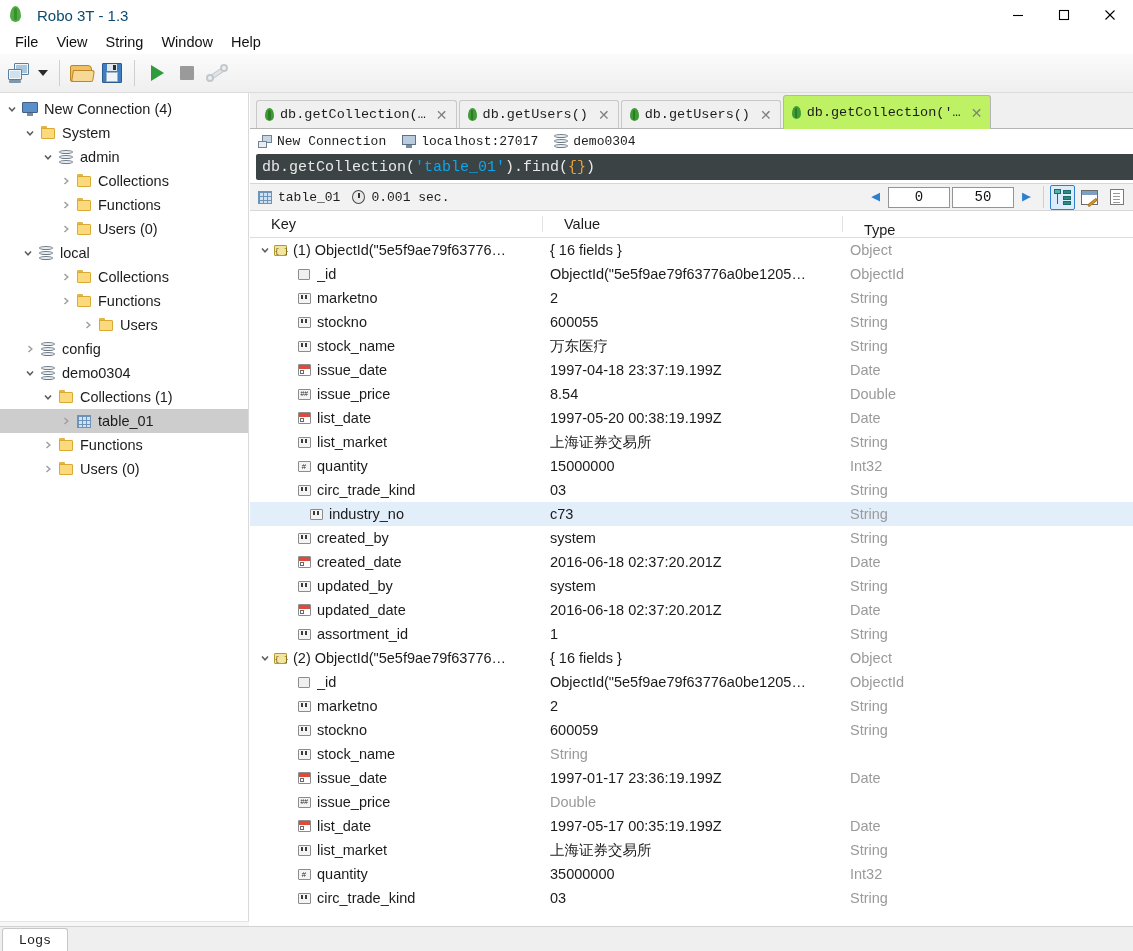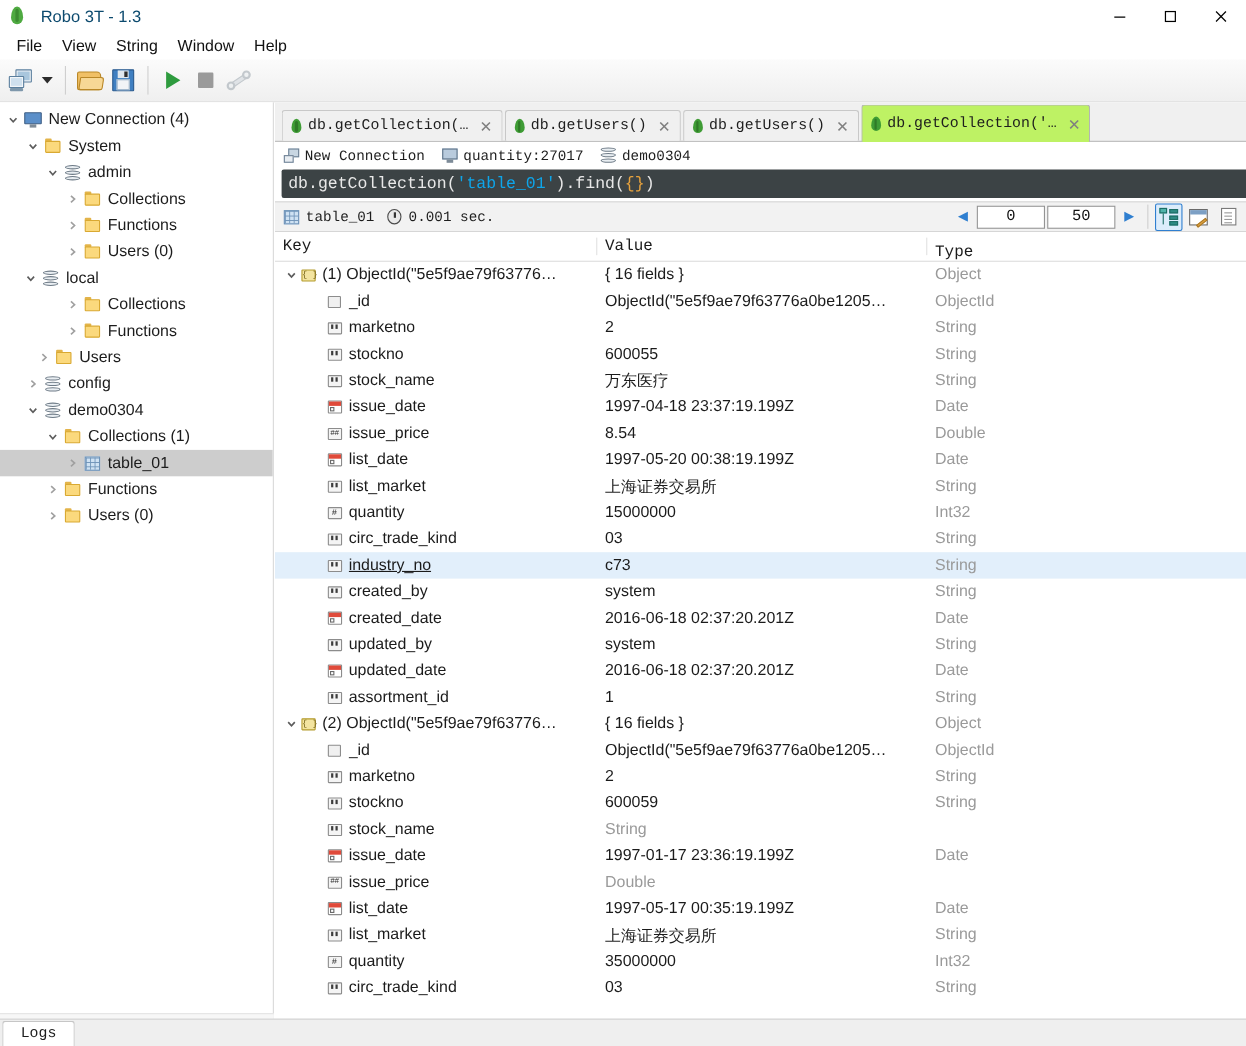--- a/index.html
+++ b/index.html
@@ -222,21 +222,21 @@
   .ic-grid2{position:relative;width:17px;height:15px;background:#fff;border:1.3px solid #6a6a6a;}
   .ic-grid2 .hdr{position:absolute;left:0;top:0;right:0;height:4px;background:#7c9fc4;}
   .ic-grid2 .pn{position:absolute;right:-1px;bottom:0px;width:11px;height:3px;background:#e0a33c;transform:rotate(-38deg);border:1px solid #a7762a;}
   .ic-doc2{position:relative;width:14px;height:16px;background:#fff;border:1.3px solid #7a7a7a;}
   .ic-doc2 i{position:absolute;left:2px;right:3px;height:1px;background:#9a9a9a;}
 
   
   .grid { position: absolute; left: 0; top: 118px; right: 0; bottom: 0; overflow: hidden; background: #fff;}
   .grid-head { display: flex; height: 27px; align-items: center;
     border-bottom: 1px solid #dcdcdc; font-size: 14.5px; color: #1b1b1b; background:#fff;}
-  .gh { padding-left: 7px; font-family: Liberation Mono, monospace; }
+  .gh { padding-left: 21px; }
   .gh.k { width: 293px; border-right: 1px solid #e2e2e2; }
   .gh.v { width: 300px; border-right: 1px solid #e2e2e2; }
   .gh.t { flex: 1; margin-top: 11px; }
 
   .grow { display: flex; height: 24px; align-items: center; font-size: 14.5px; color: #1b1b1b; white-space: nowrap; }
   .grow.sel { background: #e2effb; }
   .cell-k { width: 293px; display: flex; align-items: center; overflow: hidden; }
   .cell-v { width: 300px; overflow: hidden; text-overflow: ellipsis; padding-left: 7px; }
   .cell-t { flex: 1; color: #9a9a9a; padding-left: 7px; }
 
@@ -489,21 +489,21 @@
         </svg>
       </span>
       <span class="tree-ico">
         <span class="ic-folder2">
           <i class="tab2"></i>
           <i class="bd"></i>
         </span>
       </span>
       <span>Functions</span>
     </div>
-    <div class="tree-row" style="padding-left: 32px;">
+    <div class="tree-row" style="padding-left: 80px;">
       <span class="twisty">
         <svg width="10" height="10" viewBox="0 0 10 10">
           <polyline points="3.5,2 6.8,5 3.5,8" fill="none" stroke="#a0a0a0" stroke-width="1.5"></polyline>
         </svg>
       </span>
       <span class="tree-ico">
         <span class="ic-folder2">
           <i class="tab2"></i>
           <i class="bd"></i>
         </span>
@@ -627,21 +627,21 @@
           <i class="a"></i>
           <i class="b"></i>
         </span>
       <span>New Connection</span>
     </div>
     <div class="seg">
       <span class="ic-mon">
           <i class="s"></i>
           <i class="f"></i>
         </span>
-      <span>quantity:27017</span>
+      <span>localhost:27017</span>
     </div>
     <div class="seg">
       <span class="ic-db">
           <i class="d d1"></i>
           <i class="d d2"></i>
           <i class="d d3"></i>
         </span>
       <span>demo0304</span>
     </div>
   </div>
@@ -829,21 +829,21 @@
             <span class="gtw"></span>
             <span class="gico">
               <span class="vi-str"></span>
             </span>
             <span class="klabel">circ_trade_kind</span>
           </div>
           <div class="cell-v">03</div>
           <div class="cell-t">String</div>
         </div>
         <div class="grow sel">
-          <div class="cell-k" style="padding-left: 32px; text-decoration: underline;">
+          <div class="cell-k" style="padding-left: 44px;">
             <span class="gtw"></span>
             <span class="gico">
               <span class="vi-str"></span>
             </span>
             <span class="klabel">industry_no</span>
           </div>
           <div class="cell-v">c73</div>
           <div class="cell-t">String</div>
         </div>
         <div class="grow">

